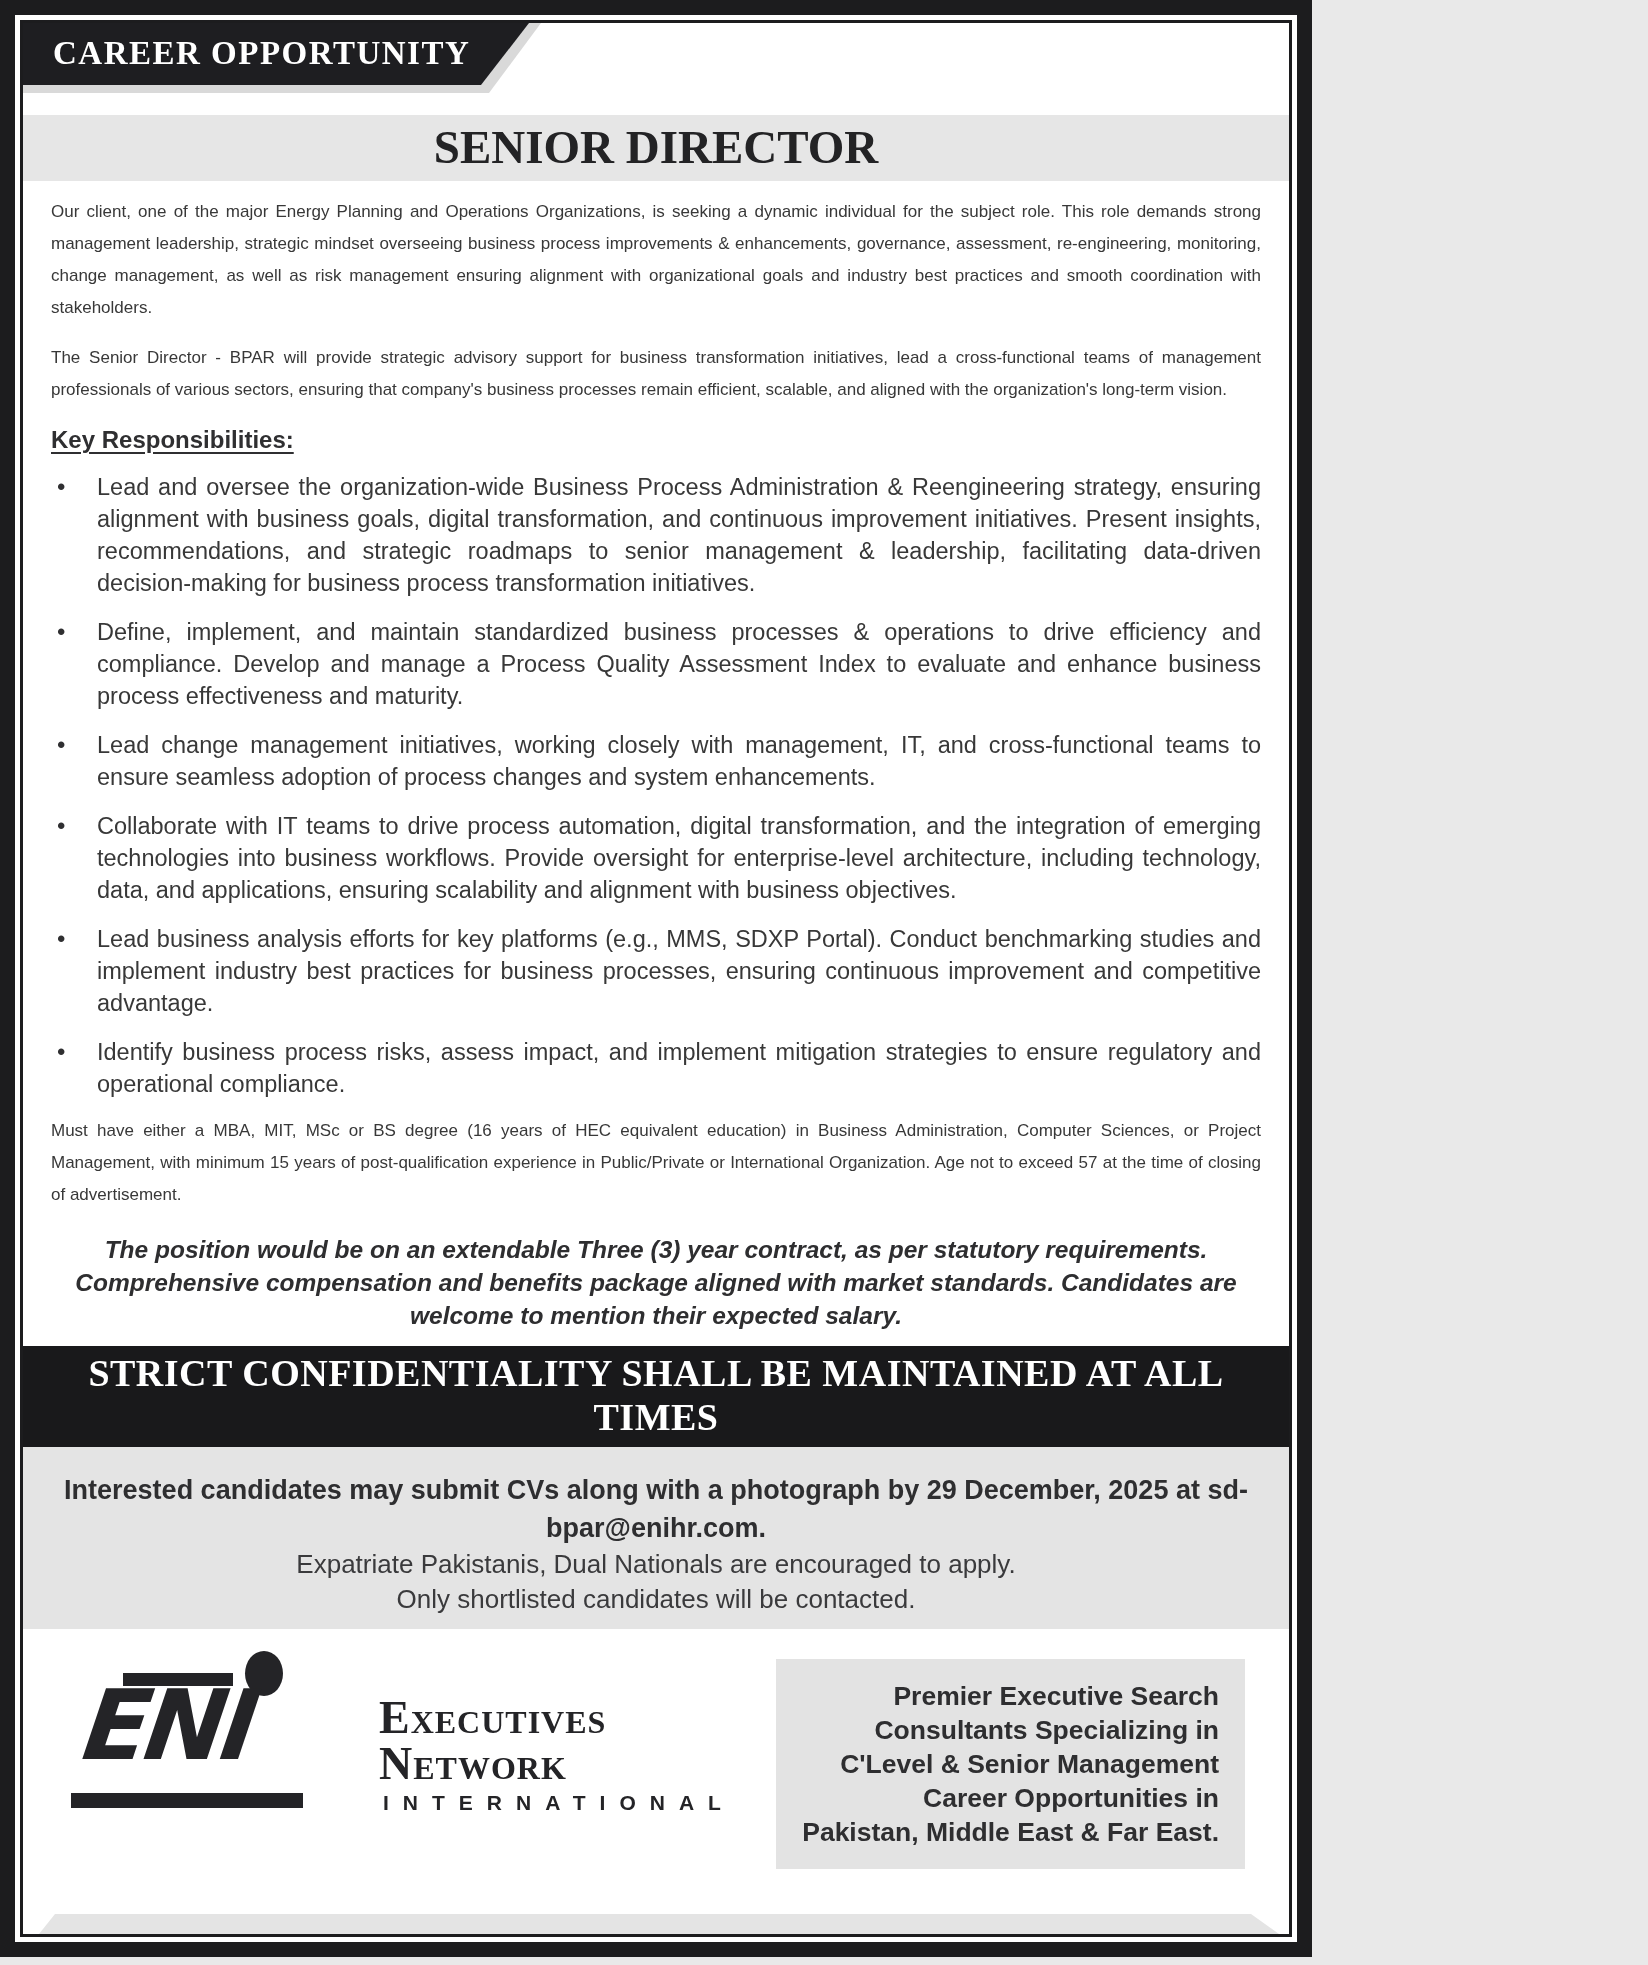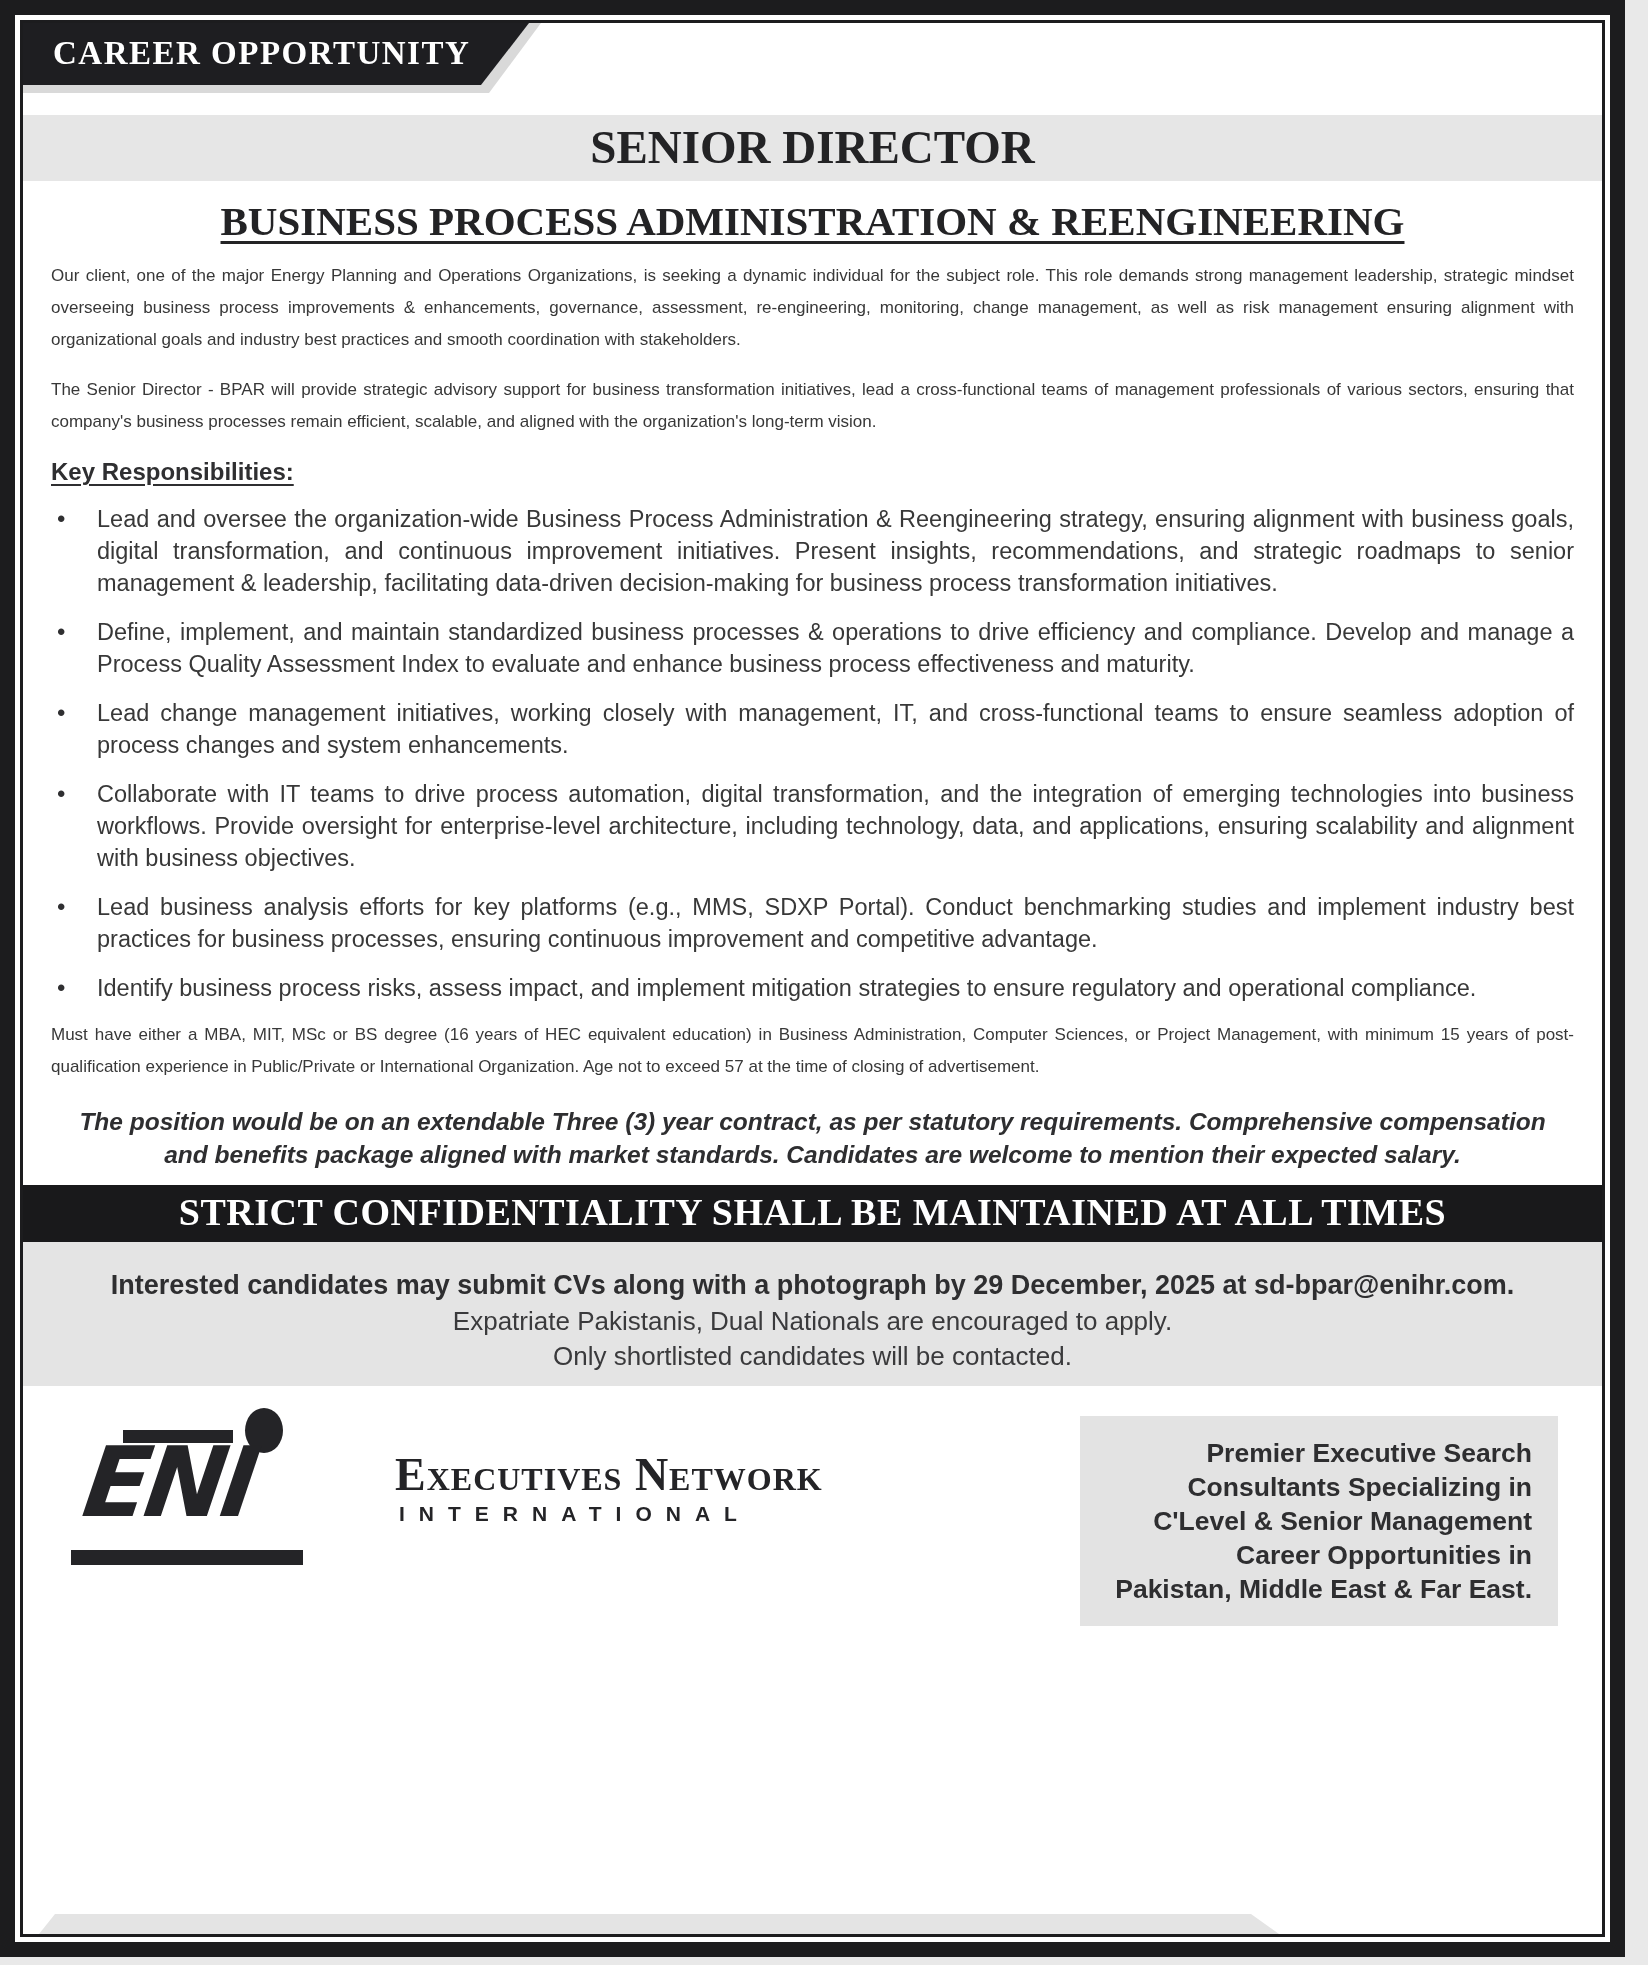--- a/index.html
+++ b/index.html
@@ -1,16 +1,16 @@
 <!DOCTYPE html>
 <html><head>
 <meta charset="utf-8">
 <style>
   html,body{margin:0;padding:0;background:#e9e9e9;}
-  .page{position:relative;width:1625px;height:1965px;background:#e9e9e9;overflow:hidden;
+  .page{position:relative;width:1312px;height:1965px;background:#e9e9e9;overflow:hidden;
         font-family:"Liberation Sans","DejaVu Sans",sans-serif;}
   .frame{position:absolute;left:0;top:0;right:0;bottom:8px;background:#ffffff;
          border:15px solid #1c1c1e;box-sizing:border-box;}
   .liner{position:absolute;inset:5px;border:3px solid #1c1c1e;overflow:hidden;background:#ffffff;}
 
   
   .ribbon-shadow{position:absolute;top:0;left:0;width:518px;height:70px;background:#d9d9d9;
          clip-path:polygon(0 0,100% 0,calc(100% - 52px) 100%,0 100%);}
   .ribbon{position:absolute;top:0;left:0;width:506px;height:62px;background:#1e1e21;
          clip-path:polygon(0 0,100% 0,calc(100% - 48px) 100%,0 100%);
@@ -73,21 +73,20 @@
   <div class="frame">
     <div class="liner">
 
       <div class="ribbon-shadow"></div>
       <div class="ribbon">CAREER OPPORTUNITY</div>
 
       <div class="content">
 
         <div class="title-band">SENIOR DIRECTOR</div>
 
-        <div class="subtitle">BUSINESS PROCESS ADMINISTRATION &amp; REENGINEERING</div>
 
         <p class="para">Our client, one of the major Energy Planning and Operations Organizations, is seeking a dynamic individual for the subject role. This role demands strong management leadership, strategic mindset overseeing business process improvements &amp; enhancements, governance, assessment, re-engineering, monitoring, change management, as well as risk management ensuring alignment with organizational goals and industry best practices and smooth coordination with stakeholders.</p>
 
         <p class="para" style="margin-top:18px;">The Senior Director - BPAR will provide strategic advisory support for business transformation initiatives, lead a cross-functional teams of management professionals of various sectors, ensuring that company's business processes remain efficient, scalable, and aligned with the organization's long-term vision.</p>
 
         <div class="section-heading">Key Responsibilities:</div>
 
         <ul class="resp">
           <li>Lead and oversee the organization-wide Business Process Administration &amp; Reengineering strategy, ensuring alignment with business goals, digital transformation, and continuous improvement initiatives. Present insights, recommendations, and strategic roadmaps to senior management &amp; leadership, facilitating data-driven decision-making for business process transformation initiatives.</li>
           <li>Define, implement, and maintain standardized business processes &amp; operations to drive efficiency and compliance. Develop and manage a Process Quality Assessment Index to evaluate and enhance business process effectiveness and maturity.</li>

